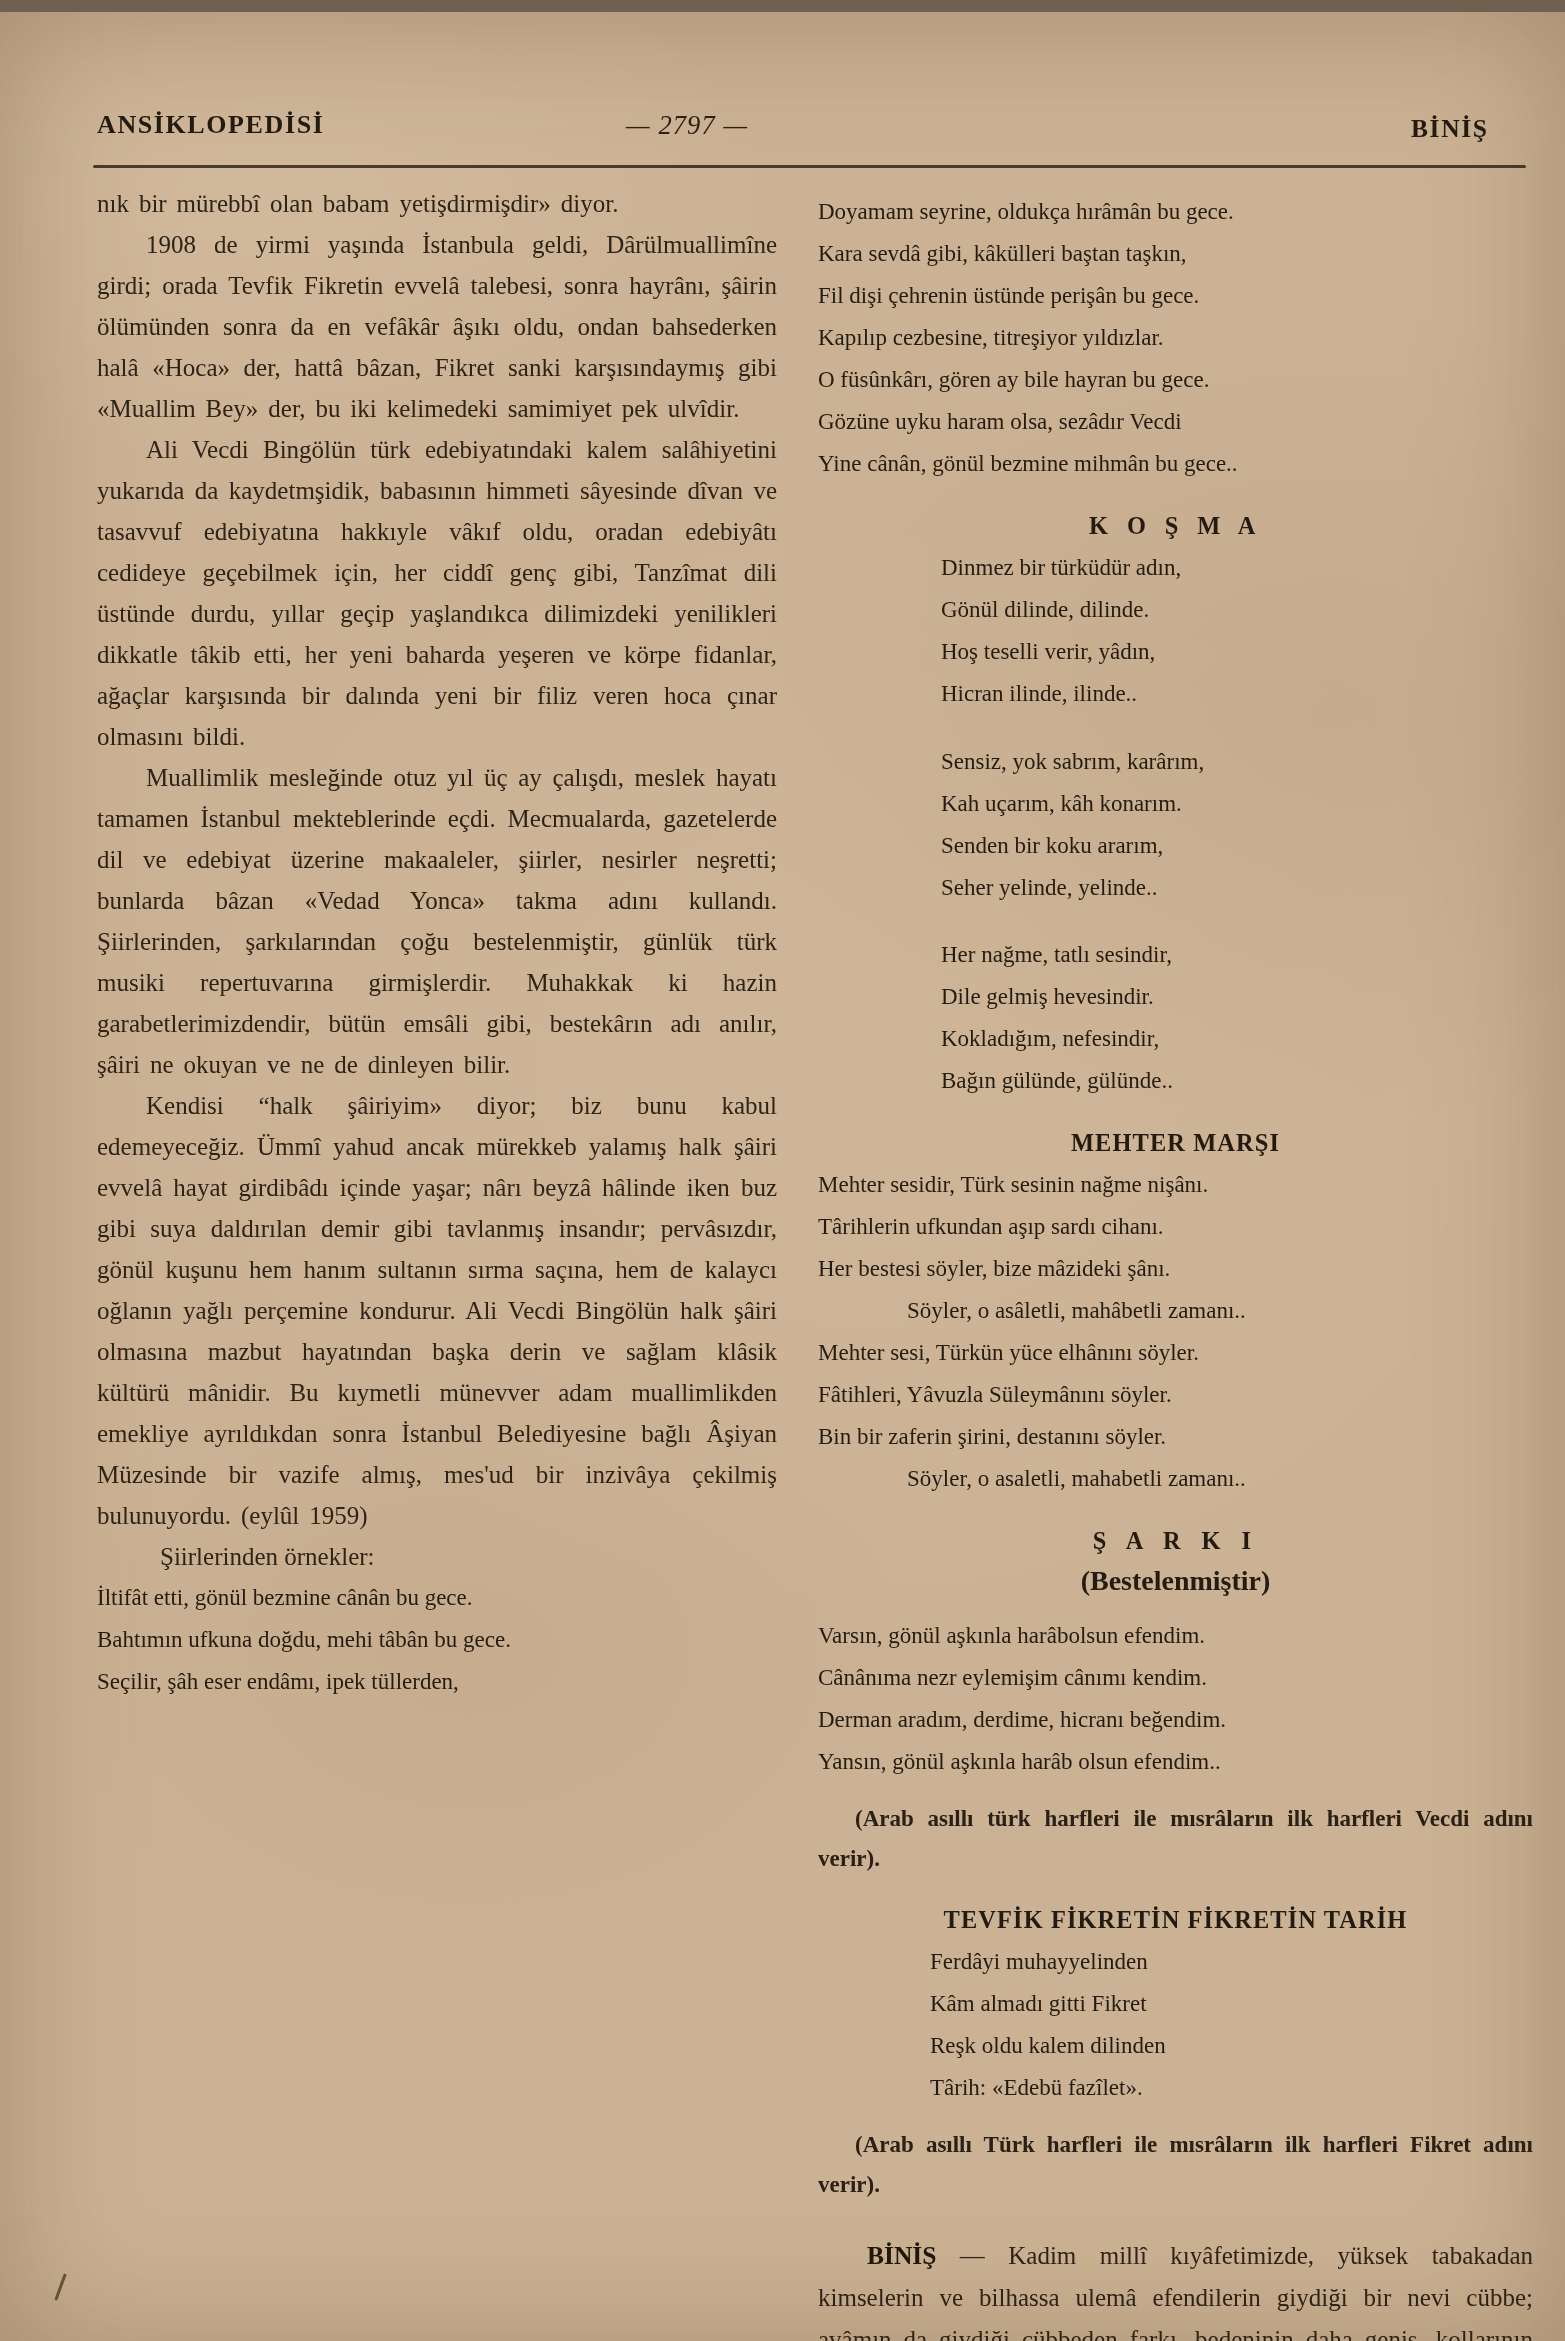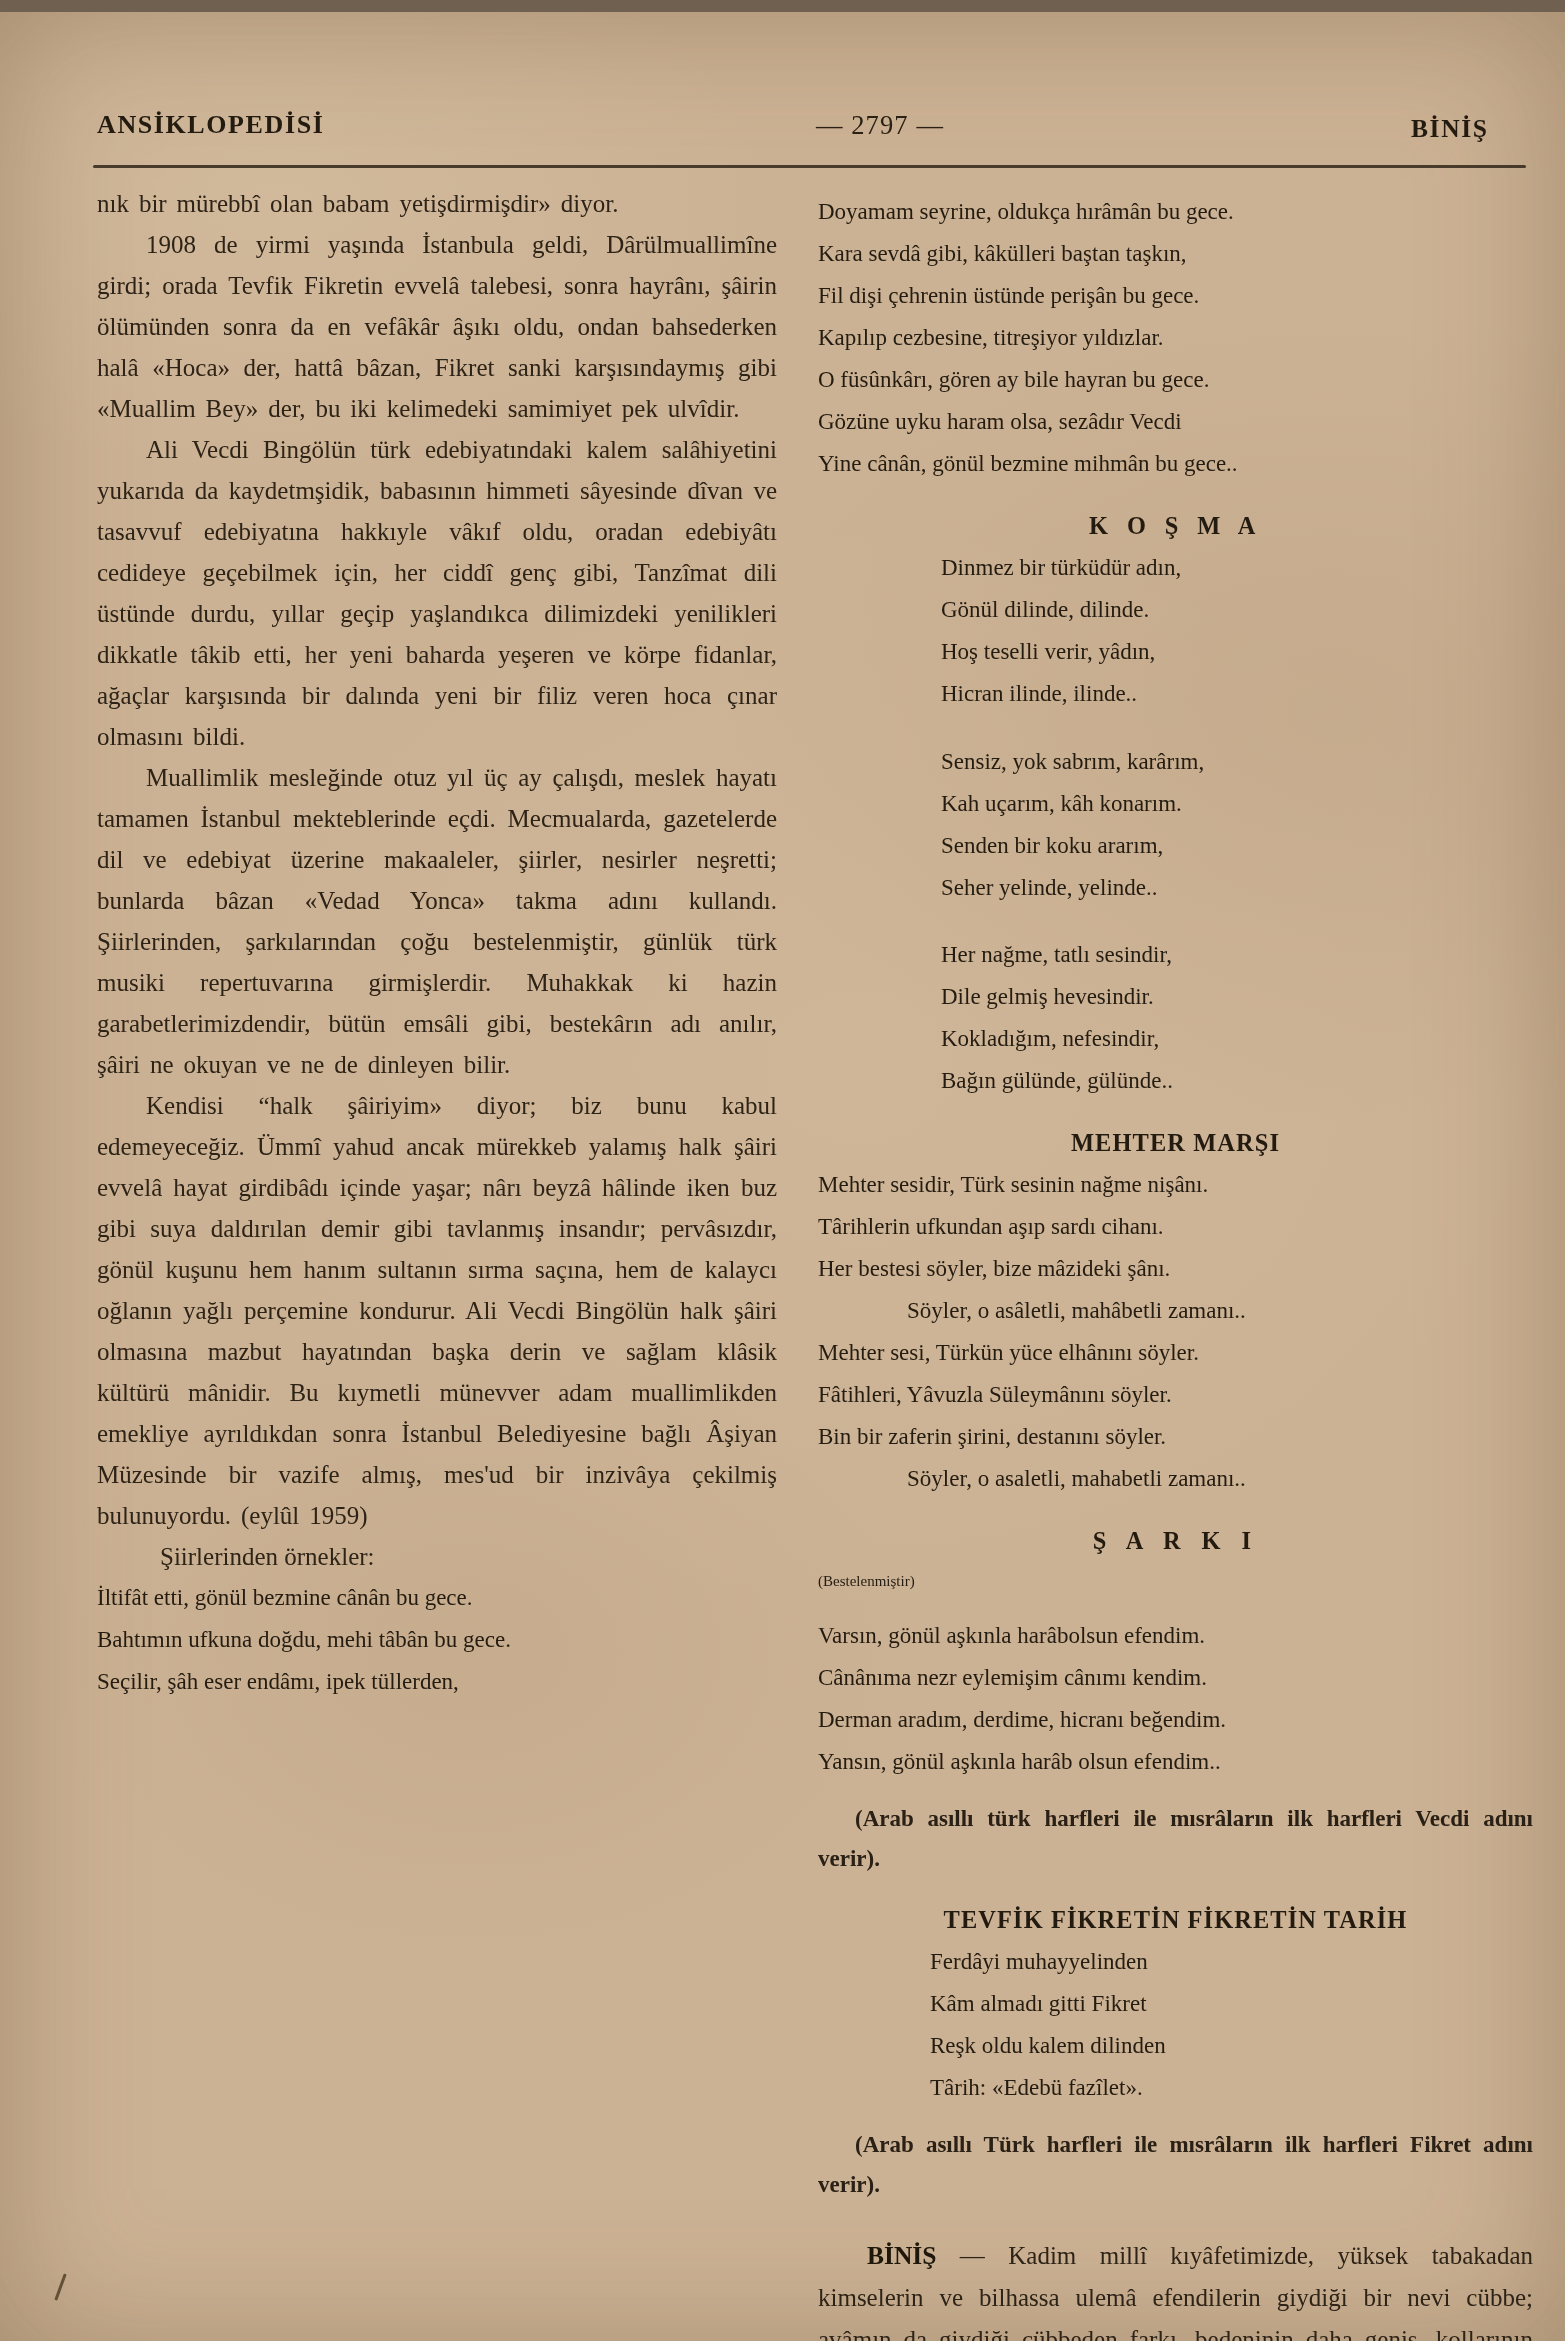--- a/index.html
+++ b/index.html
@@ -13,21 +13,21 @@
       radial-gradient(743px 531px at 30% 70%, rgba(125,95,60,.07), rgba(0,0,0,0) 60%),
       radial-gradient(1061px 849px at 55% 45%, rgba(255,240,210,.06), rgba(0,0,0,0) 70%),
       #ccb294;
     box-shadow:inset 0 0 138px rgba(92,66,38,.35);
     overflow:hidden;
     font-family:"Liberation Serif","DejaVu Serif",serif;
     color:#2e2317;
   }
   
   .hdr-left{position:absolute;left:97px;top:98px;font-weight:bold;font-size:26px;letter-spacing:1.6px;color:#241b10;}
-  .hdr-center{position:absolute;left:626px;top:98px;width:318px;text-align:right;font-size:26.5px;color:#2a2014;letter-spacing:1.1px;}
+  .hdr-center{position:absolute;left:626px;top:98px;width:318px;text-align:left;font-size:26.5px;color:#2a2014;letter-spacing:1.1px;font-style:italic;}
   .hdr-right{position:absolute;left:1411px;top:102px;font-weight:bold;font-size:25.5px;letter-spacing:1.6px;color:#241b10;}
   .hdr-rule{position:absolute;left:93px;top:153px;width:1433px;height:3.2px;background:#352a1c;opacity:.88;border-radius:1.6px;}
   
   .col-left{position:absolute;left:97px;top:171px;width:680px;}
   .col-right{position:absolute;left:818px;top:179px;width:715px;}
   
   .prose{font-size:25px;line-height:41px;text-align:justify;word-spacing:3.7px;text-indent:49px;margin:0;}
   .prose.noindent{text-indent:0;}
   .examples{font-size:25px;line-height:41px;text-indent:63px;margin:0;}
   
@@ -36,21 +36,21 @@
   .gazel-title{margin:9.6px 0 7.4px 0;letter-spacing:5.3px;}
   .sec{margin-top:20px;}
   .stanza-gap{margin-top:25.5px;}
   .indent-kosma{padding-left:123px;}
   .indent-refrain{padding-left:89px;}
   .indent-tarih{padding-left:112px;}
   .year-line{font-weight:bold;font-size:23px;line-height:40px;text-align:right;padding-right:89px;color:#251c11;}
   .note{font-size:23px;line-height:40px;text-align:justify;word-spacing:3.2px;text-indent:37px;font-weight:bold;color:#2a2015;margin:16px 0 0 0;}
   .kosma-title{letter-spacing:6.4px;}
   .sarki-title{letter-spacing:7.4px;}
-  .sarki-sub{font-weight:normal;font-size:15px;text-align:left;color:#251c11;line-height:38px;}
+  .sarki-sub{font-weight:bold;font-size:28px;text-align:center;color:#251c11;line-height:38px;}
   .binis{margin-top:30px;}
   .binis p{font-size:25px;line-height:42px;text-align:justify;word-spacing:3.7px;text-indent:49px;margin:0;}
   .binis b{font-size:25.5px;color:#1f1709;}
   
   .stray{position:absolute;left:59px;top:2261px;width:2.7px;height:28px;background:#43341f;transform:rotate(20deg);opacity:.75;border-radius:1.1px;}
 </style>
 </head>
 <body>
 
 <div class="page">

